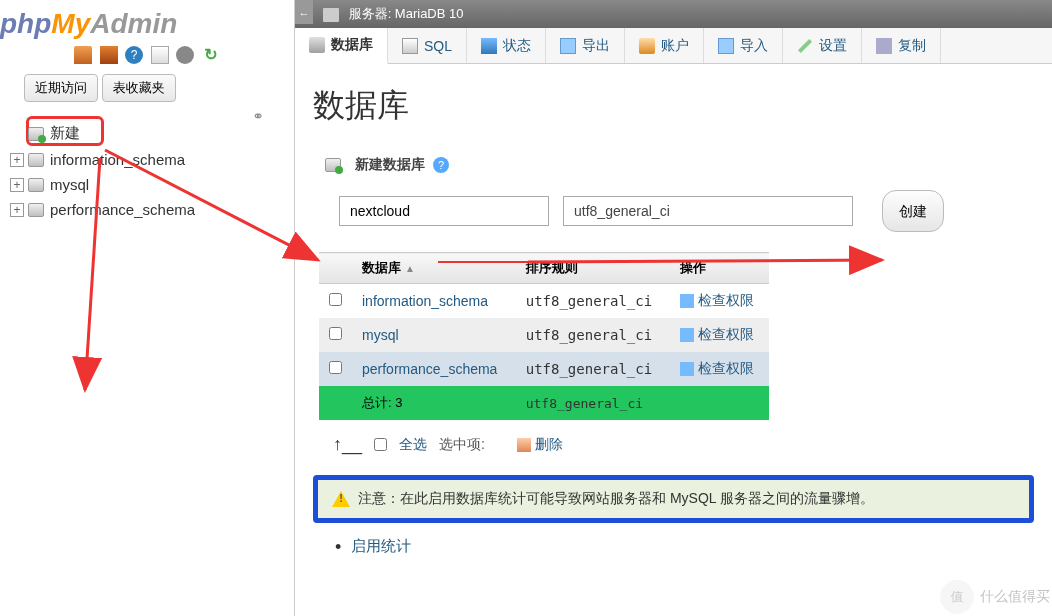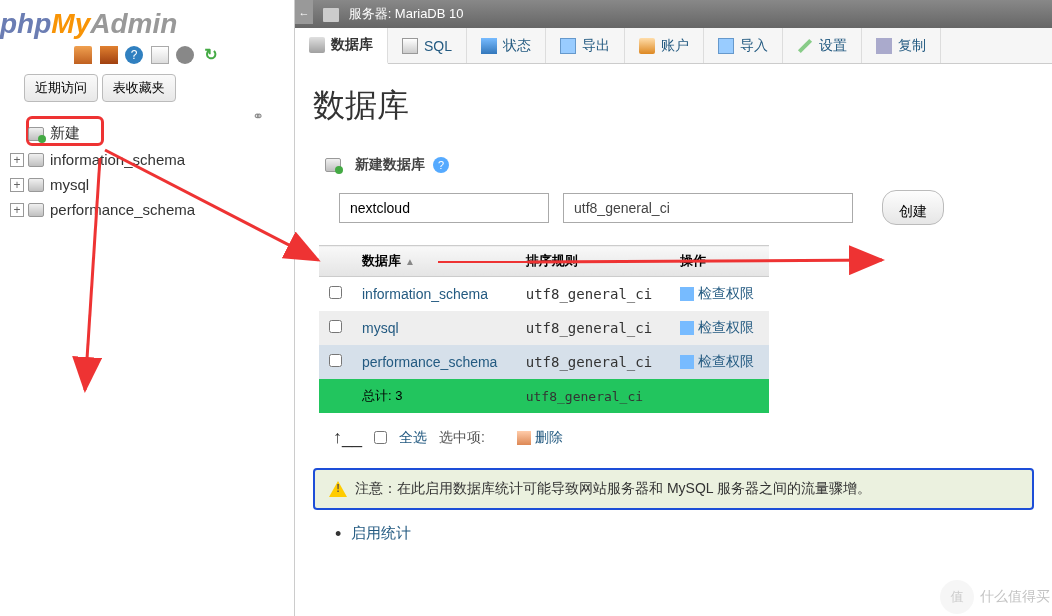--- a/index.html
+++ b/index.html
@@ -52,42 +52,42 @@
 .content { padding: 20px 18px; }
 h2 { font-size: 32px; font-weight: normal; color: #333; margin-bottom: 28px; }
 
 .create-row { display: flex; align-items: center; gap: 8px; margin-bottom: 8px; padding-left: 12px; }
 .create-label { font-size: 14px; color: #444; font-weight: bold; }
 .help-icon { display: inline-block; width: 16px; height: 16px; background: #5af; border-radius: 50%; color: #fff; text-align: center; line-height: 16px; font-size: 11px; }
 
 .form-row { display: flex; align-items: center; gap: 14px; padding: 8px 0 20px 26px; }
 .text-input { height: 30px; width: 210px; padding: 0 10px; border: 1px solid #aaa; background: #fff; font-size: 14px; }
 .select-input { height: 30px; width: 290px; padding: 0 10px; border: 1px solid #aaa; background: #fff; font-size: 14px; color: #444; }
-.btn { height: 35px; padding: 12px 16px; border: 1px solid #bbb; border-radius: 14px; background: linear-gradient(#fdfdfd, #e6e6e6); cursor: pointer; font-size: 14px; margin-left: auto; margin-right: 90px; }
+.btn { height: 42px; padding: 12px 16px; border: 1px solid #bbb; border-radius: 14px; background: linear-gradient(#fdfdfd, #e6e6e6); cursor: pointer; font-size: 14px; margin-left: auto; margin-right: 90px; }
 
 .db-table { width: 450px; border-collapse: collapse; margin-left: 6px; }
 .db-table th { background: linear-gradient(#f8f8f8, #e4e4e4); padding: 6px 10px; text-align: left; font-size: 13px; border-top: 1px solid #ccc; border-bottom: 1px solid #ccc; font-weight: bold; }
 .db-table td { padding: 8px 10px; font-size: 14px; }
 .db-table tr.odd td { background: #fff; }
 .db-table tr.even td { background: #eee; }
 .db-table tr.hl td { background: #d6e0ea; }
 .db-link { color: #235a81; }
 .mono { font-family: monospace; font-size: 12px; color: #333; }
 .check-perm { color: #235a81; }
 .perm-icon { display: inline-block; width: 14px; height: 14px; background: #7bf; vertical-align: middle; margin-right: 4px; }
 .sort-icon { color: #888; font-size: 10px; margin-left: 4px; }
 .footer-row td { background: #22c55e; font-weight: normal; font-size: 13px; }
 
 .bulk-row { display: flex; align-items: center; gap: 12px; padding: 14px 0 14px 20px; font-size: 14px; }
 .arrow-up { font-size: 18px; color: #333; }
 .select-all { color: #235a81; cursor: pointer; }
 .del-icon { display: inline-block; width: 14px; height: 14px; background: linear-gradient(#fca, #d85); vertical-align: middle; margin-right: 4px; }
 .italic { color: #555; }
 
-.notice { margin: 6px 0 14px; padding: 10px 14px; background: #ebf1df; border: 2px solid #1d4ed8; border-radius: 4px; font-size: 14px; color: #333; display: flex; align-items: center; gap: 8px; }
+.notice { margin: 6px 0 14px; padding: 10px 14px; background: #ebf1df; border: 5px solid #1d4ed8; border-radius: 4px; font-size: 14px; color: #333; display: flex; align-items: center; gap: 8px; }
 .warn-icon { display: inline-block; width: 18px; height: 16px; background: #fc0; clip-path: polygon(50% 0, 100% 100%, 0 100%); position: relative; }
 .warn-icon::after { content: "!"; position: absolute; left: 0; right: 0; top: 1px; text-align: center; font-size: 11px; color: #654; font-weight: bold; }
 
 .enable-stats { padding-left: 38px; color: #235a81; font-size: 15px; position: relative; }
 .enable-stats::before { content: "•"; position: absolute; left: 22px; color: #333; font-size: 18px; }
 
 .watermark { position: absolute; right: 2px; bottom: 2px; opacity: 0.5; display: flex; align-items: center; gap: 6px; font-size: 14px; color: #888; }
 .wm-circle { width: 34px; height: 34px; border-radius: 50%; background: #eee; text-align: center; line-height: 34px; font-size: 13px; color: #999; }
 </style>
 </head>

